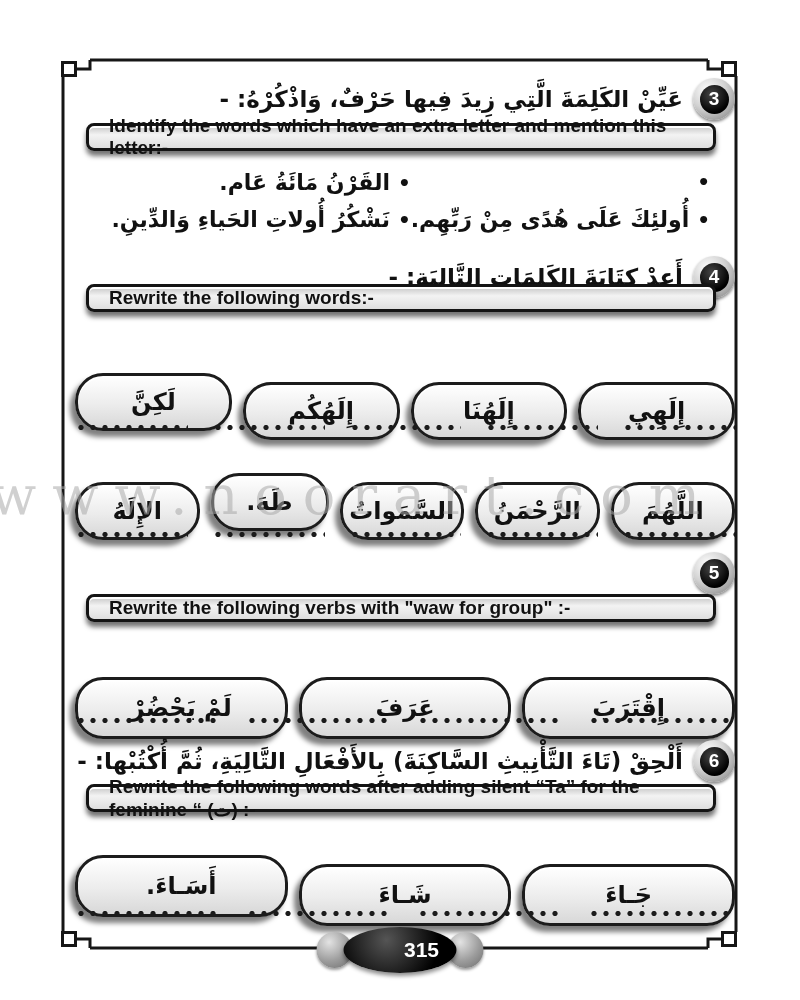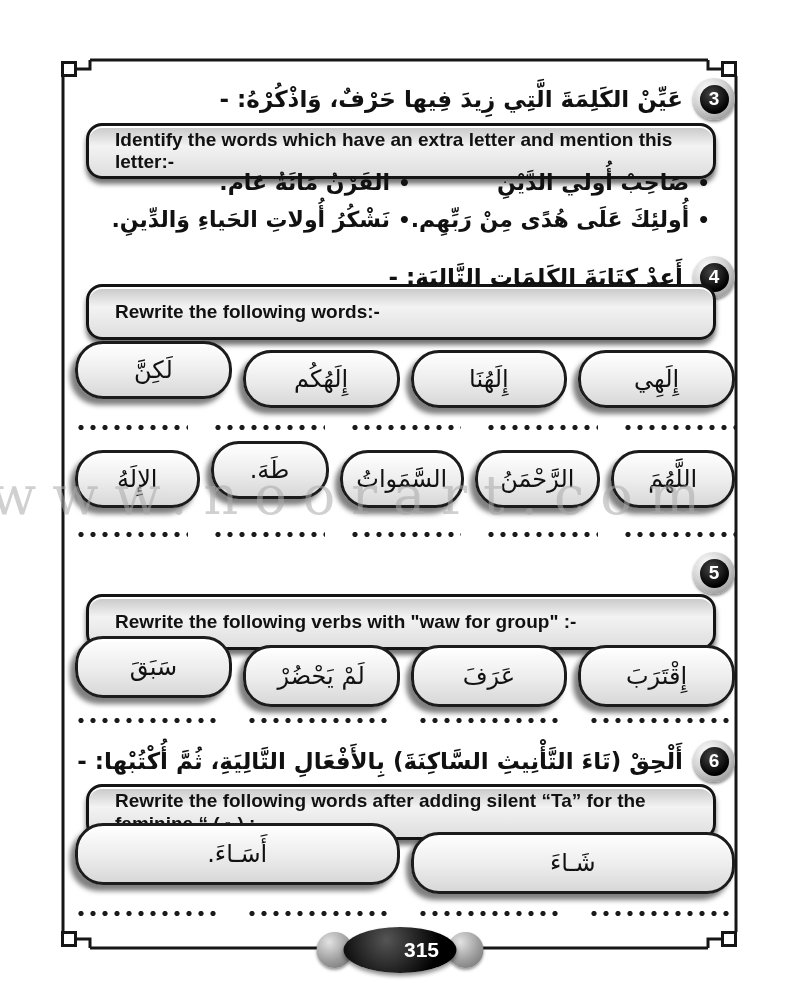--- a/index.html
+++ b/index.html
@@ -15,40 +15,40 @@
   .badge{width:42px;height:42px;border-radius:50%;flex:0 0 42px;
          background:radial-gradient(circle at 35% 30%, #ffffff, #d2d2d2 45%, #8b8b8b 90%);
          box-shadow:0 2px 3px rgba(0,0,0,.45);
          display:flex;align-items:center;justify-content:center;}
   .badge-inner{width:29px;height:29px;border-radius:50%;
          background:radial-gradient(circle at 40% 32%, #454545, #000 70%);
          color:#fff;font-size:19px;font-weight:bold;font-family:"Liberation Sans",sans-serif;
          display:flex;align-items:center;justify-content:center;}
 
   
-  .en-box{left:86px;width:630px;height:56px;border:3px solid #141414;border-radius:16px;
+  .en-box{left:86px;width:630px;height:28px;border:3px solid #141414;border-radius:8px;
           background:linear-gradient(180deg,#c6c6c6,#f3f3f3 40%,#dedede);
           box-shadow:0 5px 5px rgba(0,0,0,.55), inset 0 2px 0 #ffffff;
-          display:flex;align-items:center;padding-left:26px;box-sizing:border-box;
+          display:flex;align-items:center;padding-left:20px;box-sizing:border-box;
           font-family:"Liberation Sans",sans-serif;font-weight:bold;font-size:19px;}
 
   
   .bullets{left:95px;width:615px;direction:rtl;display:grid;
            grid-template-columns:1fr 1.06fr;row-gap:12px;
            font-weight:bold;font-size:22px;}
   .bullet-item{display:flex;align-items:baseline;gap:8px;white-space:nowrap;}
   .bullet{font-size:20px;}
 
   
   .pill-row{display:flex;direction:rtl;gap:11px;align-items:flex-start;}
   .pill{flex:1;height:52px;border:3px solid #1c1c1c;border-radius:28px;
         background:linear-gradient(180deg,#ffffff,#ececec 55%,#d8d8d8);
         box-shadow:-5px 6px 5px rgba(0,0,0,.5), inset 0 2px 0 #fff;
         display:flex;align-items:center;justify-content:center;direction:rtl;
-        font-weight:normal;font-size:24px;white-space:nowrap;}
+        font-weight:bold;font-size:24px;white-space:nowrap;margin-top:32px;}
   .pill.raised{transform:translateY(-9px);}
   .pill.small{flex:0 0 112px;}
   .pill-row.tall .pill{height:56px;}
 
   
   .dots-row{display:flex;gap:24px;}
   .dots{flex:1;height:7px;
         background-image:radial-gradient(circle, #1b1b1b 2.2px, transparent 3px);
         background-size:12px 7px;background-repeat:repeat-x;background-position:0 50%;}
 
@@ -102,21 +102,20 @@
     <div>عَيِّنْ الكَلِمَةَ الَّتِي زِيدَ فِيها حَرْفٌ، وَاذْكُرْهُ: -</div>
   </div>
 
   <div class="row en-box" style="top:123px">
     <span>Identify the words which have an extra letter and mention this letter:-</span>
   </div>
 
   <div class="row bullets" style="top:170px">
     <div class="bullet-item">
       <span class="bullet">•</span>
-      <span>صَاحِبْ أُولي الدَّيْنِ</span>
     </div>
     <div class="bullet-item">
       <span class="bullet">•</span>
       <span>القَرْنُ مَائَةُ عَام.</span>
     </div>
     <div class="bullet-item">
       <span class="bullet">•</span>
       <span>أُولئِكَ عَلَى هُدًى مِنْ رَبِّهِم.</span>
     </div>
     <div class="bullet-item">
@@ -174,21 +173,20 @@
   </div>
 
   <div class="row en-box" style="top:594px">
     <span>Rewrite the following verbs with "waw for group" :-</span>
   </div>
 
   <div class="row pill-row tall" style="top:645px">
     <div class="pill">إِقْتَرَبَ</div>
     <div class="pill">عَرَفَ</div>
     <div class="pill">لَمْ يَحْضُرْ</div>
-    <div class="pill raised">سَبَقَ</div>
   </div>
 
   <div class="row dots-row" style="top:717px">
     <div class="dots"></div>
     <div class="dots"></div>
     <div class="dots"></div>
     <div class="dots"></div>
   </div>
 
   <div class="row heading" style="top:740px">
@@ -196,20 +194,21 @@
       <div class="badge-inner">6</div>
     </div>
     <div>أَلْحِقْ (تَاءَ التَّأْنِيثِ السَّاكِنَةَ) بِالأَفْعَالِ التَّالِيَةِ، ثُمَّ أُكْتُبْها: -</div>
   </div>
 
   <div class="row en-box" style="top:784px">
     <span>Rewrite the following words after adding silent “Ta” for the feminine “ (ت) :-</span>
   </div>
 
   <div class="row pill-row tall" style="top:832px">
+    <div class="pill">جَـاءَ</div>
     <div class="pill">شَـاءَ</div>
     <div class="pill raised">أَسَـاءَ.</div>
   </div>
 
   <div class="row dots-row" style="top:910px">
     <div class="dots"></div>
     <div class="dots"></div>
     <div class="dots"></div>
     <div class="dots"></div>
   </div>

